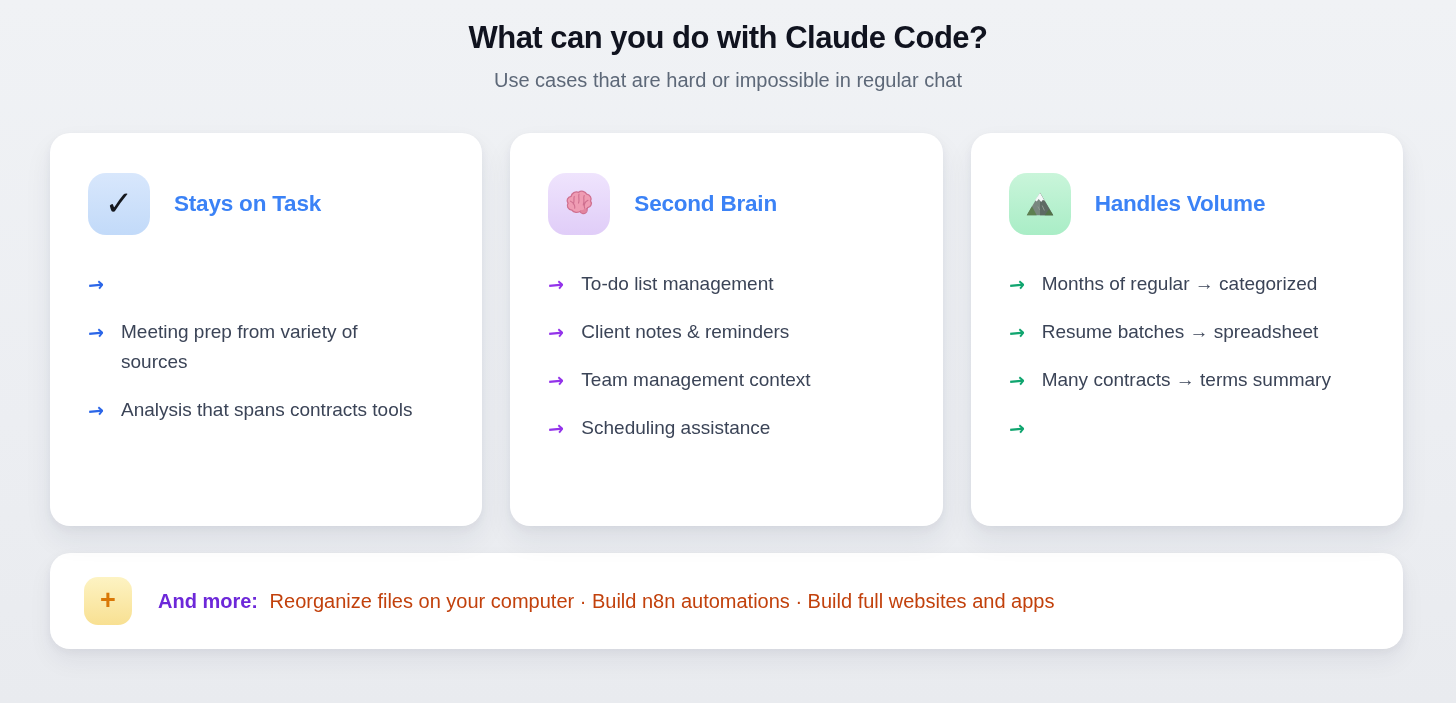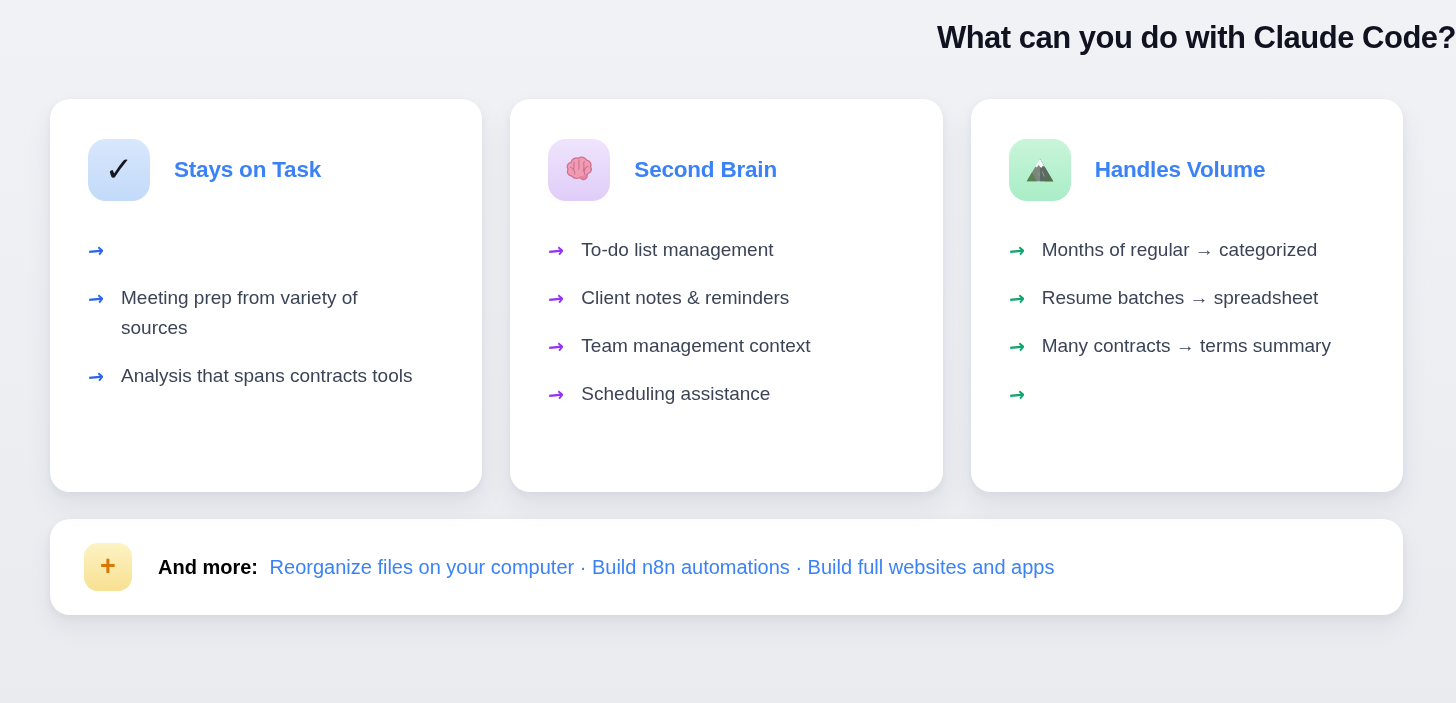--- a/index.html
+++ b/index.html
@@ -6,21 +6,21 @@
   html, body { width: 1456px; height: 703px; }
   body {
     background: linear-gradient(180deg, #f0f2f5 0%, #eceef2 60%, #e9ebef 100%);
     font-family: "Liberation Sans", "DejaVu Sans", sans-serif;
     overflow: hidden;
   }
   .page { width: 1456px; height: 703px; padding-top: 17px; }
 
   
   .hero-title {
-    text-align: right;
+    text-align: center;
     font-size: 31px;
     line-height: 42px;
     font-weight: 800;
     letter-spacing: -0.5px;
     color: #10131f;
   }
   .hero-subtitle {
     text-align: center;
     margin-top: 8px;
     font-size: 20px;
@@ -96,31 +96,32 @@
     background: #ffffff;
     border-radius: 20px;
     display: flex;
     align-items: center;
     padding: 0 38px 0 34px;
     box-shadow: 0 12px 24px rgba(30, 41, 70, 0.06), 0 3px 8px rgba(30, 41, 70, 0.05);
   }
   .more-tile { width: 48px; height: 48px; border-radius: 14px; }
   .plus-glyph { font-size: 27px; line-height: 1; color: #d97706; font-weight: 700; transform: translateY(-1px); }
   .more-text { margin-left: 26px; font-size: 20px; line-height: 28px; }
-  .more-prefix { font-weight: 700; color: #000000; margin-top: 31px; }
-  .more-rest { color: #3b82f6; margin-left: 6px; text-align: center; }
+  .more-prefix { font-weight: 700; color: #6d28d9; margin-top: 31px; }
+  .more-rest { color: #c2410c; margin-left: 6px; text-align: center; }
 
   .icon-svg { display: block; }
 </style>
 </head>
 <body>
 
 <div class="page">
 
   <h1 class="hero-title">What can you do with Claude Code?</h1>
+  <div class="hero-subtitle">Use cases that are hard or impossible in regular chat</div>
 
   <div class="cards">
 
     <section class="card card-blue">
       <div class="card-head">
         <div class="icon-tile tile-blue">
           <span class="check-glyph">✓</span>
         </div>
         <h2 class="card-title">Stays on Task</h2>
       </div>

